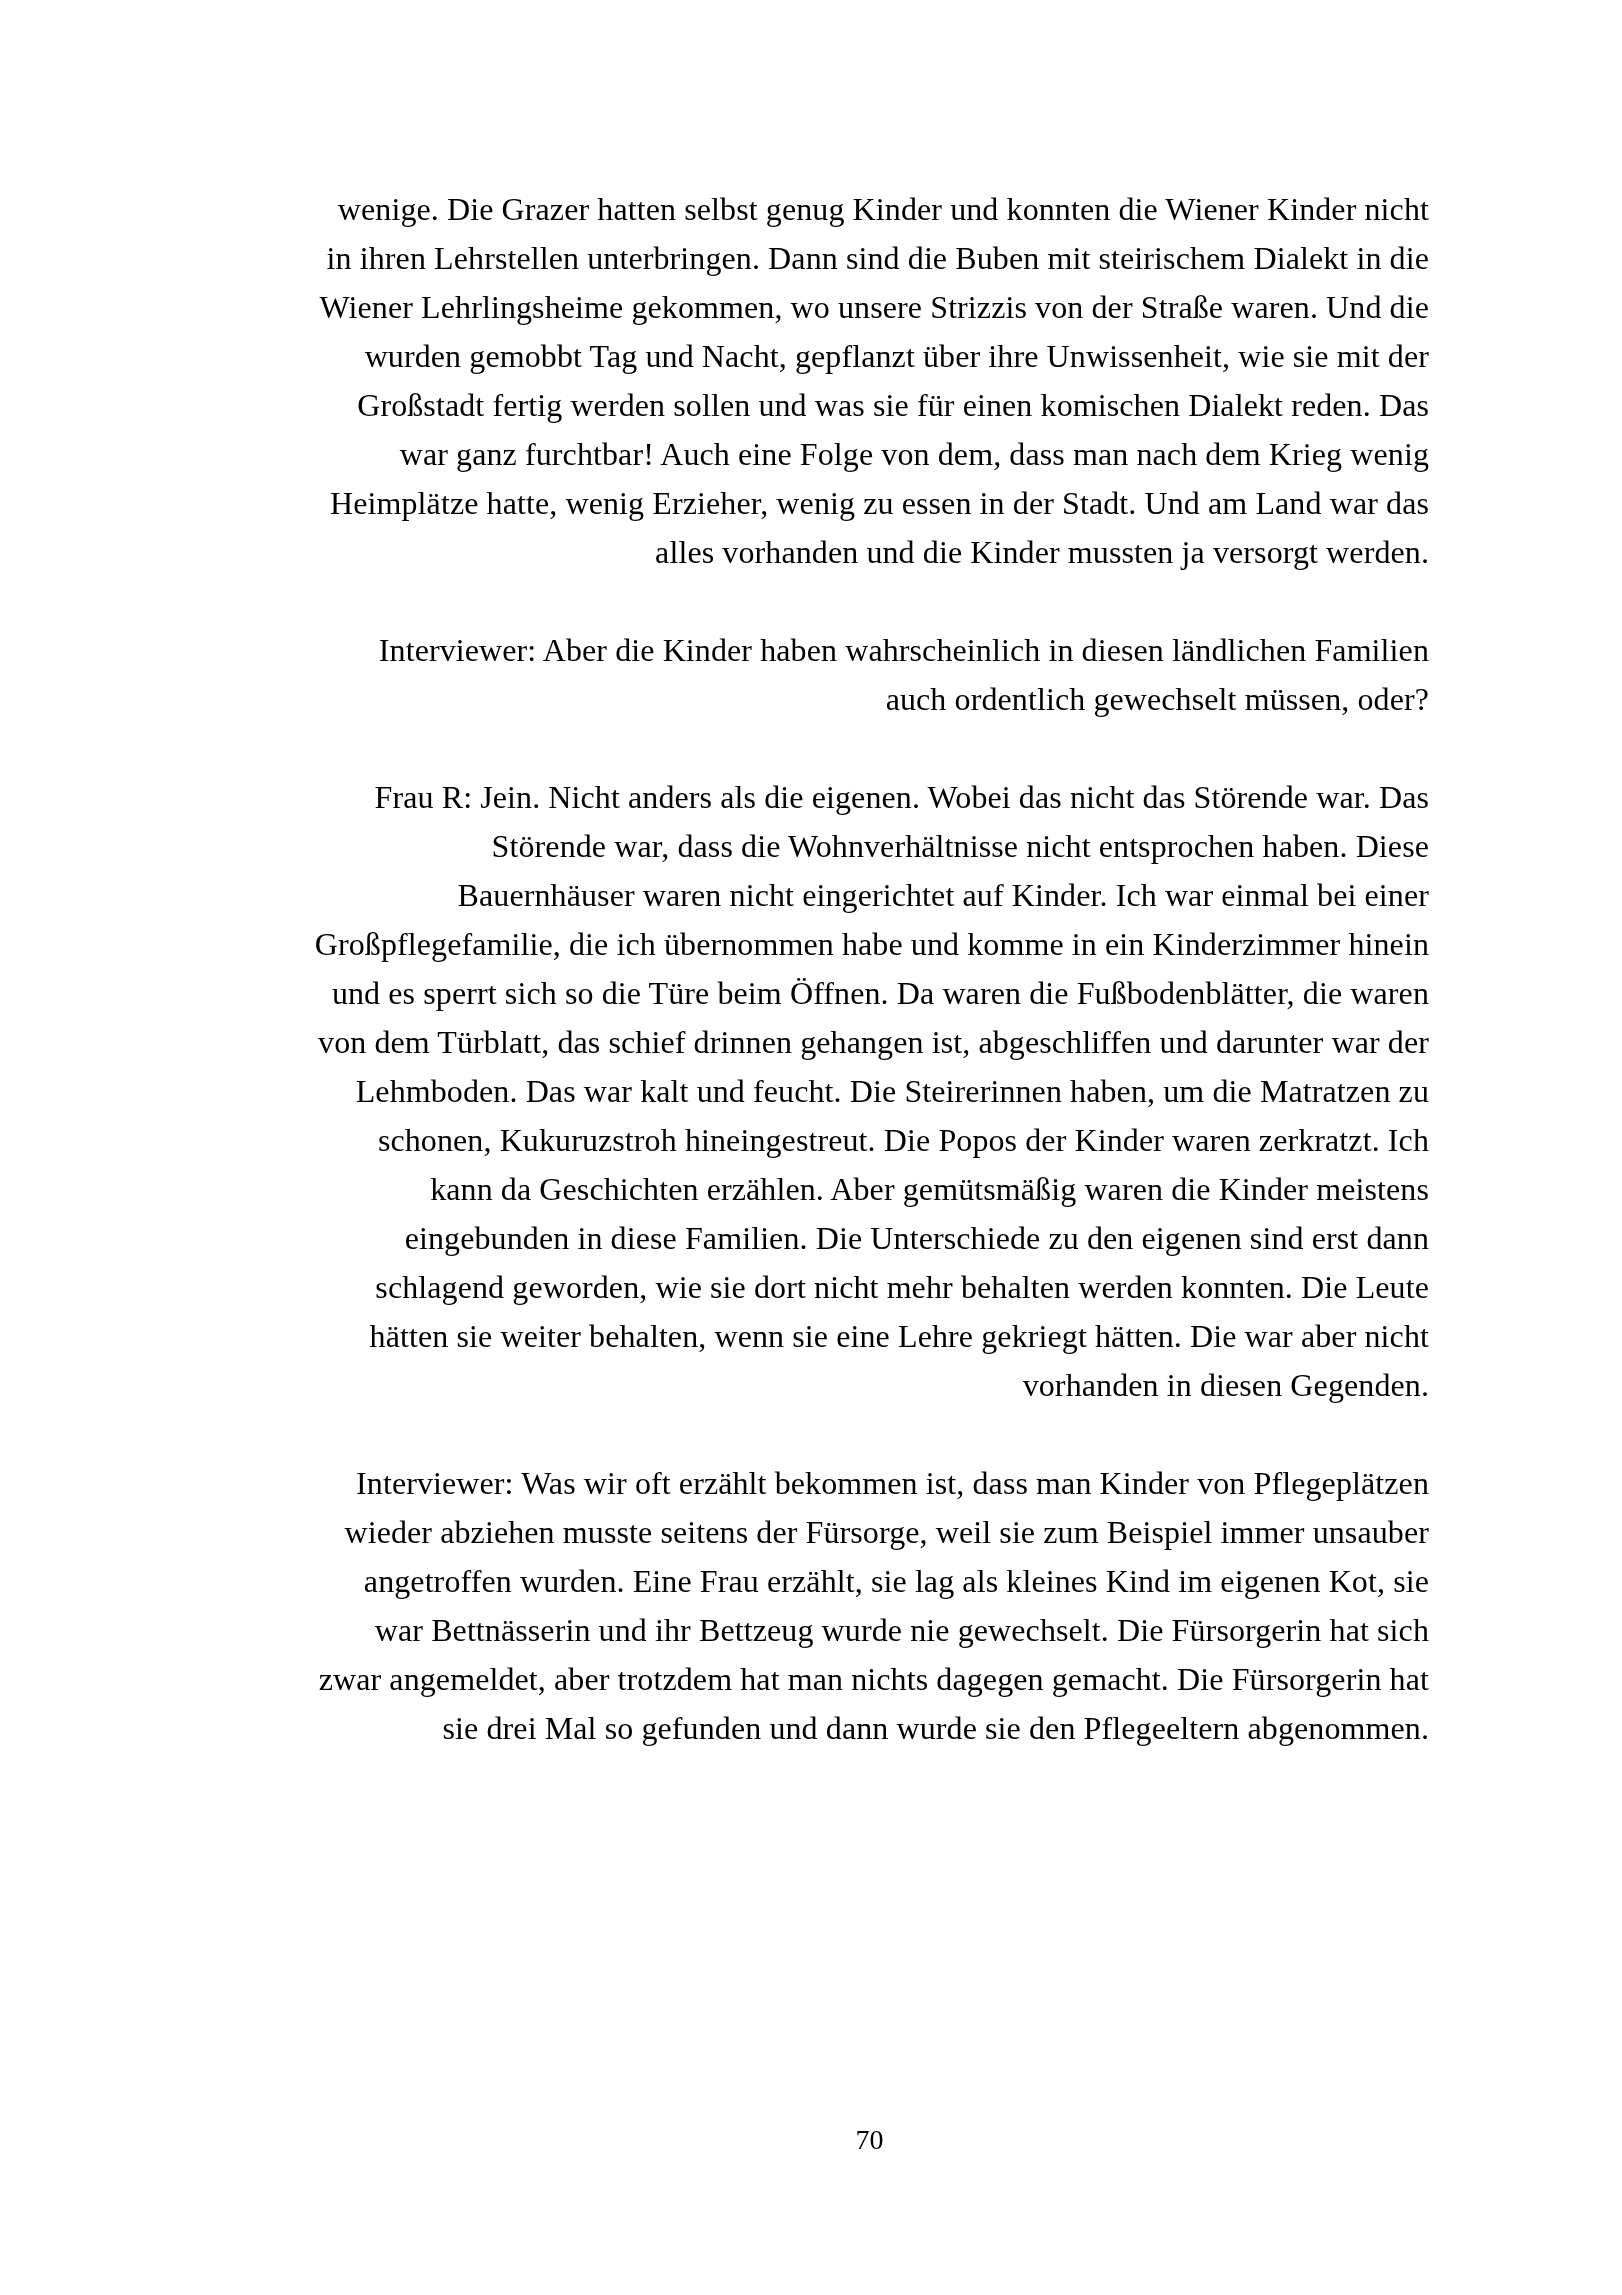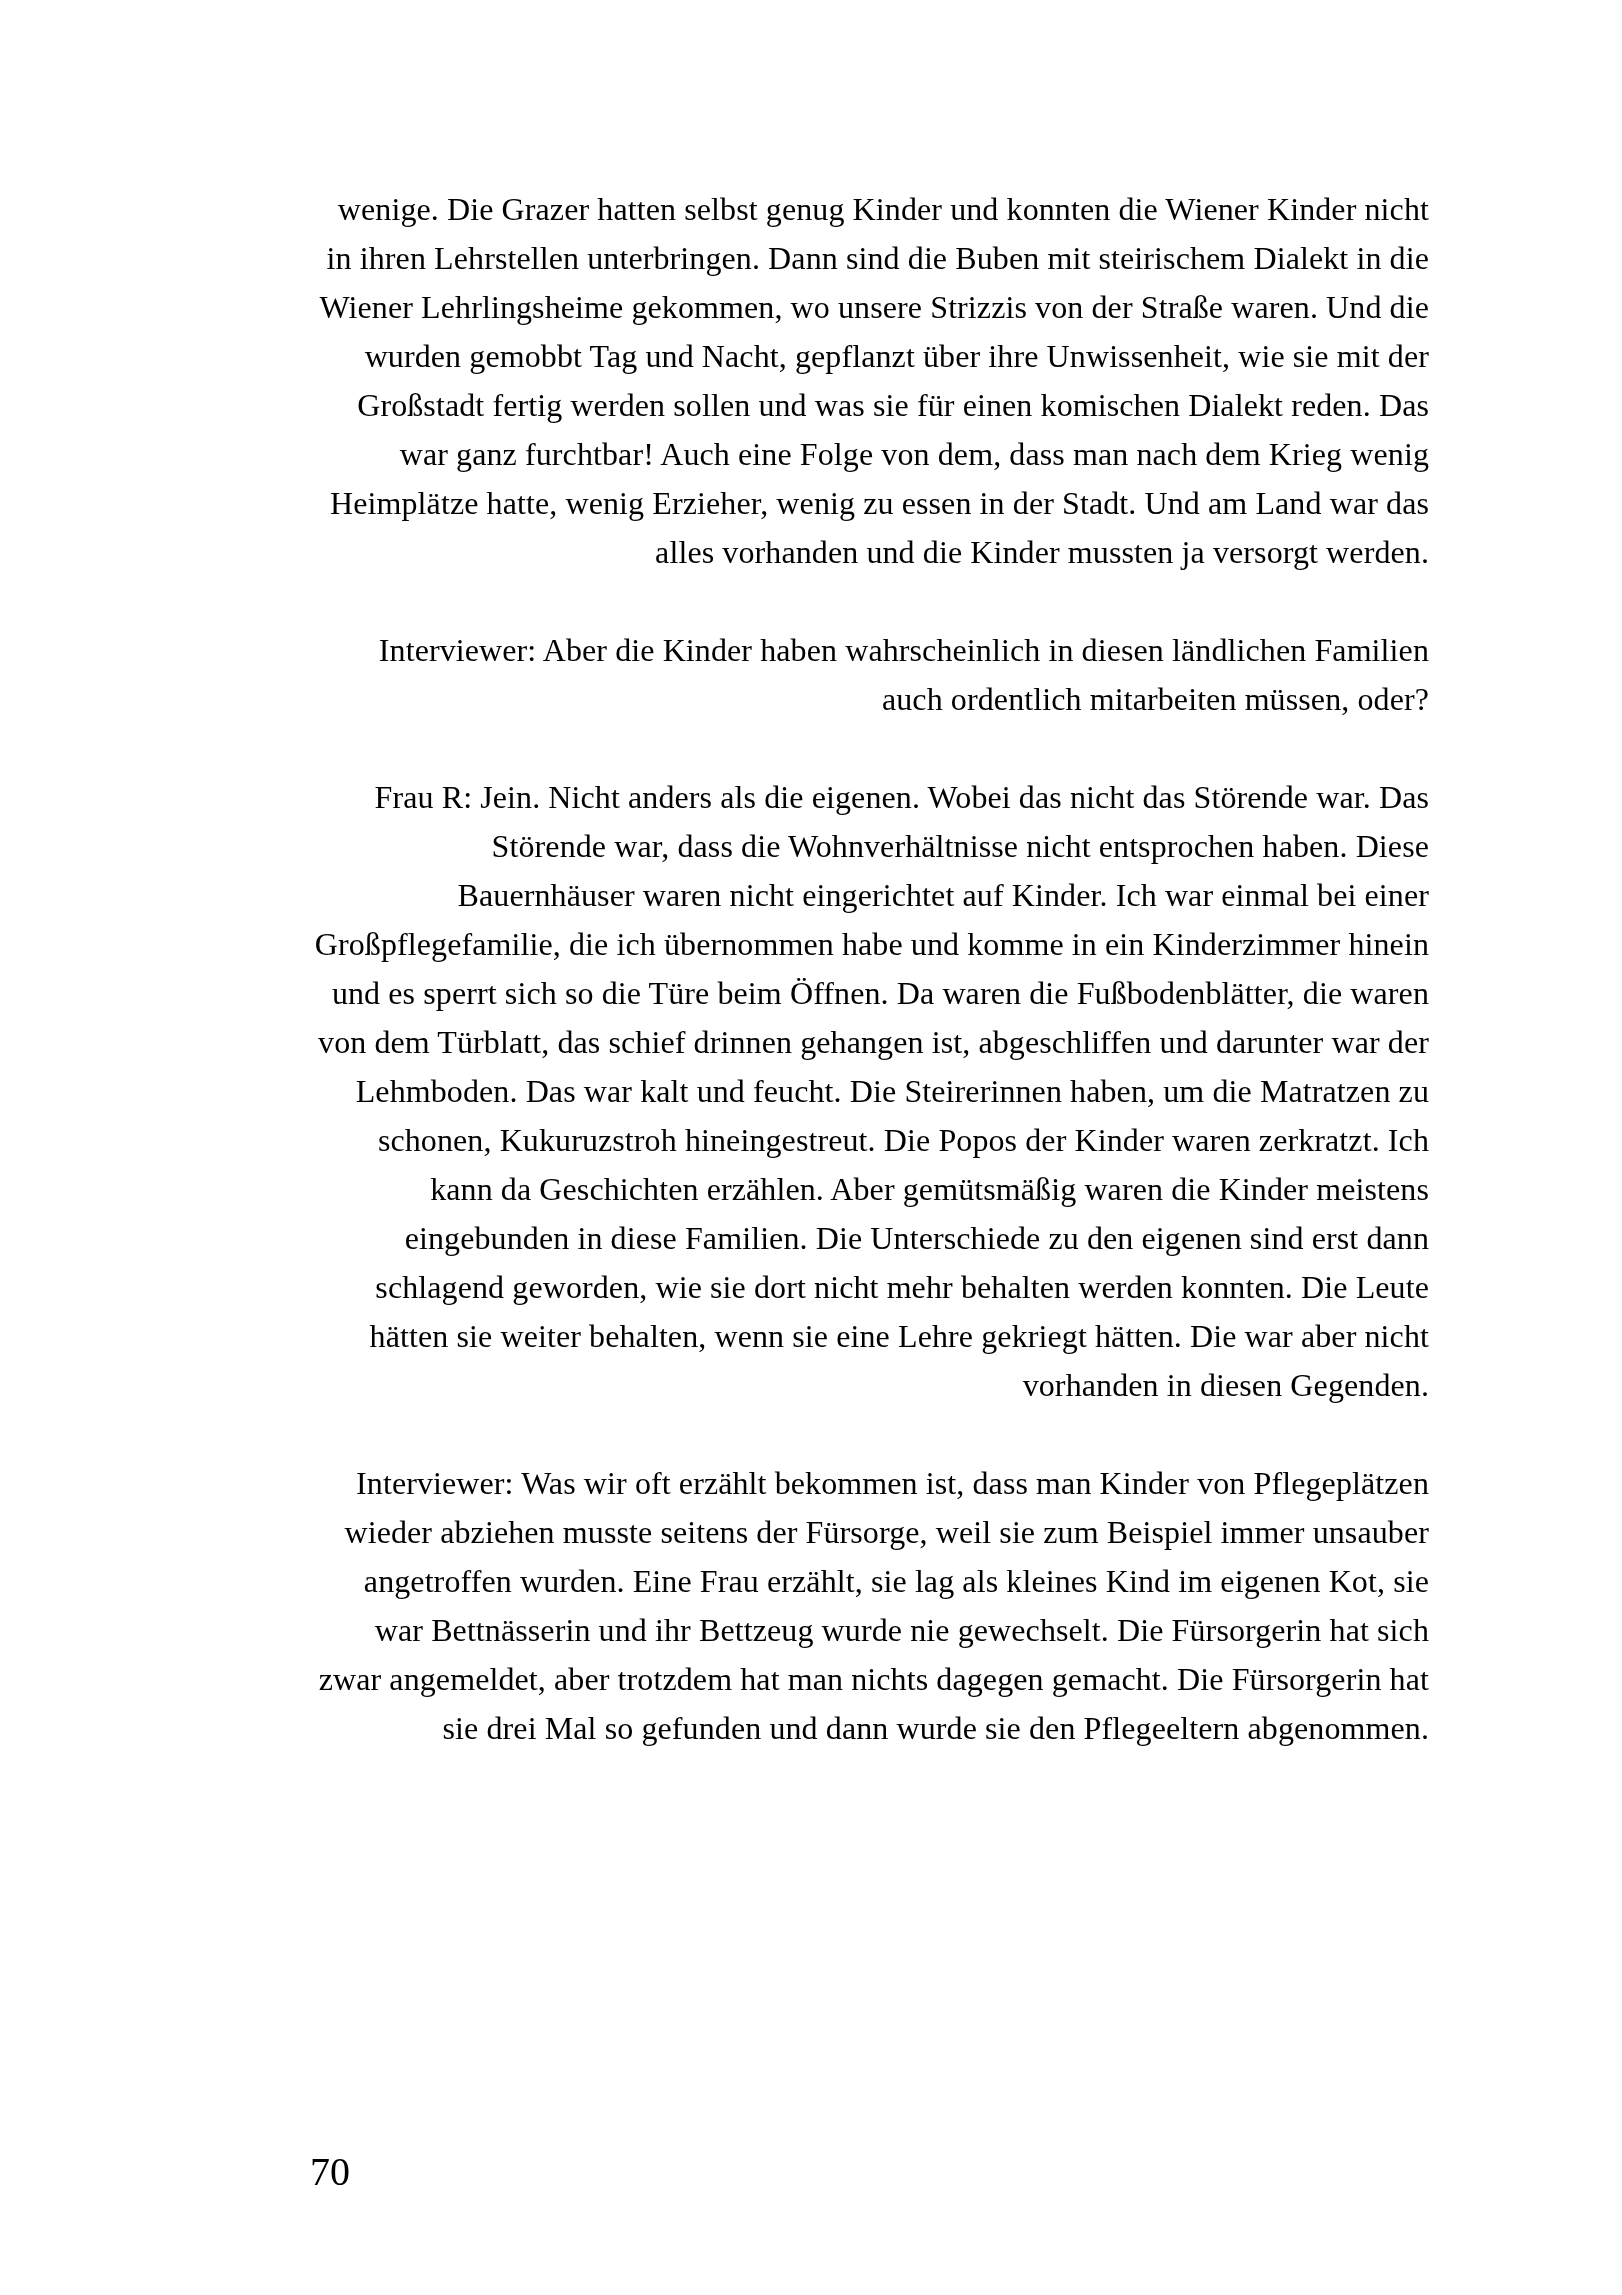--- a/index.html
+++ b/index.html
@@ -31,31 +31,30 @@
     letter-spacing: 0.1px;
   }
   .page-content p {
     margin: 0 0 49px 0;
   }
   .page-number {
     position: absolute;
     top: 2115px;
     left: 310px;
     width: 1119px;
-    text-align: left;
-    font-size: 40px;
+    text-align: center;
+    font-size: 28px;
     line-height: 49px;
-    margin-top: 32px;
   }
 </style>
 </head>
 <body>
 
 <div class="page">
   <div class="page-content">
     <p>wenige. Die Grazer hatten selbst genug Kinder und konnten die Wiener Kinder nicht in ihren Lehrstellen unterbringen. Dann sind die Buben mit steirischem Dialekt in die Wiener Lehrlingsheime gekommen, wo unsere Strizzis von der Straße waren. Und die wurden gemobbt Tag und Nacht, gepflanzt über ihre Unwissenheit, wie sie mit der Großstadt fertig werden sollen und was sie für einen komischen Dialekt reden. Das war ganz furchtbar! Auch eine Folge von dem, dass man nach dem Krieg wenig Heimplätze hatte, wenig Erzieher, wenig zu essen in der Stadt. Und am Land war das alles vorhanden und die Kinder mussten ja versorgt werden.</p>
-    <p>Interviewer: Aber die Kinder haben wahrscheinlich in diesen ländlichen Familien auch ordentlich mitarbeiten müssen, oder?</p>
+    <p>Interviewer: Aber die Kinder haben wahrscheinlich in diesen ländlichen Familien auch ordentlich gewechselt müssen, oder?</p>
     <p>Frau R: Jein. Nicht anders als die eigenen. Wobei das nicht das Störende war. Das Störende war, dass die Wohnverhältnisse nicht entsprochen haben. Diese Bauernhäuser waren nicht eingerichtet auf Kinder. Ich war einmal bei einer Großpflegefamilie, die ich übernommen habe und komme in ein Kinderzimmer hinein und es sperrt sich so die Türe beim Öffnen. Da waren die Fußbodenblätter, die waren von dem Türblatt, das schief drinnen gehangen ist, abgeschliffen und darunter war der Lehmboden. Das war kalt und feucht. Die Steirerinnen haben, um die Matratzen zu schonen, Kukuruzstroh hineingestreut. Die Popos der Kinder waren zerkratzt. Ich kann da Geschichten erzählen. Aber gemütsmäßig waren die Kinder meistens eingebunden in diese Familien. Die Unterschiede zu den eigenen sind erst dann schlagend geworden, wie sie dort nicht mehr behalten werden konnten. Die Leute hätten sie weiter behalten, wenn sie eine Lehre gekriegt hätten. Die war aber nicht vorhanden in diesen Gegenden.</p>
     <p>Interviewer: Was wir oft erzählt bekommen ist, dass man Kinder von Pflegeplätzen wieder abziehen musste seitens der Fürsorge, weil sie zum Beispiel immer unsauber angetroffen wurden. Eine Frau erzählt, sie lag als kleines Kind im eigenen Kot, sie war Bettnässerin und ihr Bettzeug wurde nie gewechselt. Die Fürsorgerin hat sich zwar angemeldet, aber trotzdem hat man nichts dagegen gemacht. Die Fürsorgerin hat sie drei Mal so gefunden und dann wurde sie den Pflegeeltern abgenommen.</p>
   </div>
   <div class="page-number">70</div>
 </div>
 
 
 </body></html>

